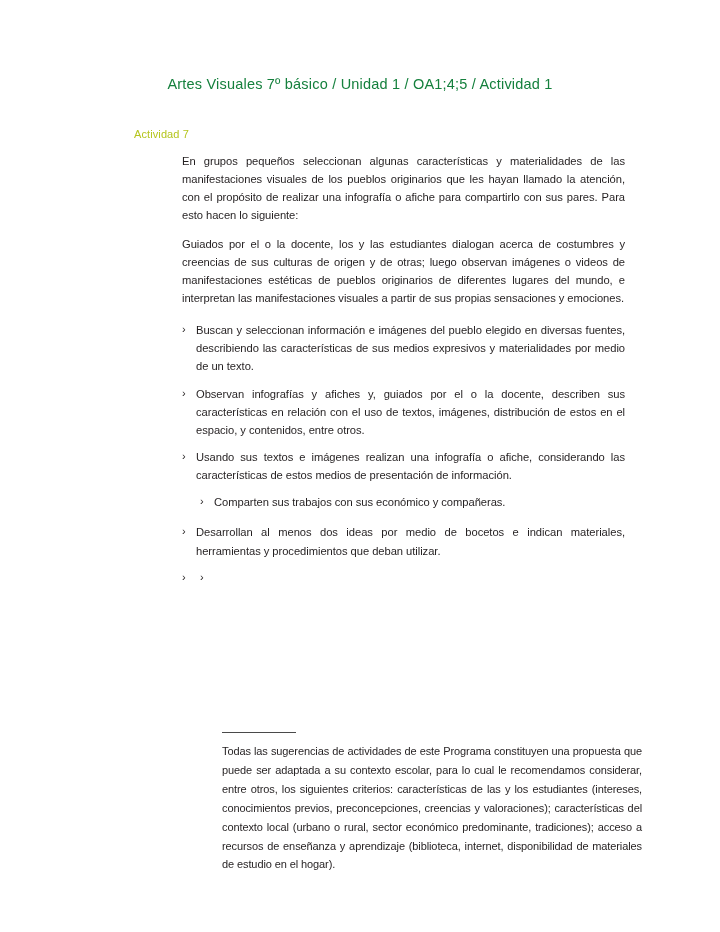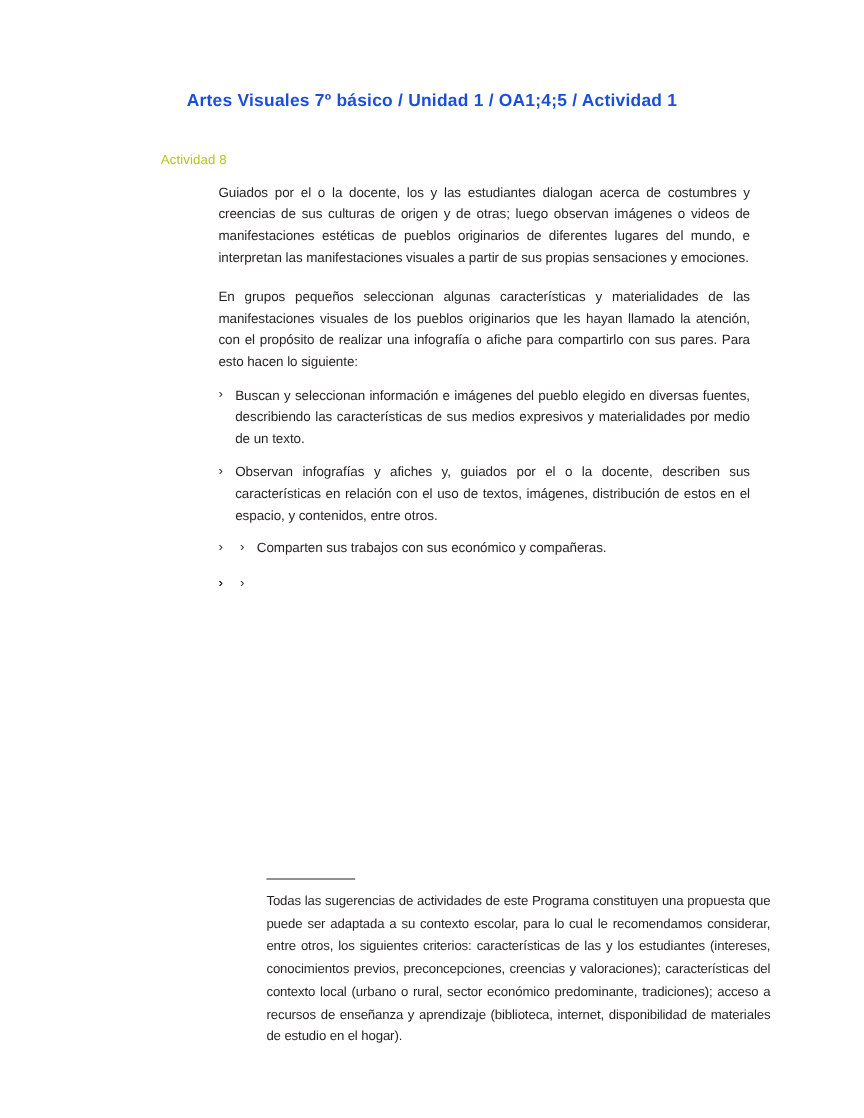--- a/index.html
+++ b/index.html
@@ -22,22 +22,22 @@
     padding: 0;
   }
   .doc-title {
     position: absolute;
     top: 76px;
     left: 0;
     width: 720px;
     text-align: center;
     font-size: 14.5px;
     letter-spacing: 0.2px;
-    color: #1d4ed8;
-    font-weight: 700;
+    color: #15803d;
+    font-weight: 400;
   }
   .activity-label {
     position: absolute;
     top: 128px;
     left: 134px;
     font-size: 11px;
     color: #b5c51d;
     letter-spacing: 0.1px;
   }
   .content {
@@ -105,50 +105,52 @@
     letter-spacing: -0.1px;
   }
 </style>
 </head>
 <body>
 
 <div class="page">
 
   <div class="doc-title">Artes Visuales 7º básico / Unidad 1 / OA1;4;5 / Actividad 1</div>
 
-  <div class="activity-label">Actividad 8</div>
+  <div class="activity-label">Actividad 7</div>
 
   <div class="content">
 
+    <p class="para tight">En grupos pequeños seleccionan algunas características y materialidades de las manifestaciones visuales de los pueblos originarios que les hayan llamado la atención, con el propósito de realizar una infografía o afiche para compartirlo con sus pares. Para esto hacen lo siguiente:</p>
+
     <p class="para">Guiados por el o la docente, los y las estudiantes dialogan acerca de costumbres y creencias de sus culturas de origen y de otras; luego observan imágenes o videos de manifestaciones estéticas de pueblos originarios de diferentes lugares del mundo, e interpretan las manifestaciones visuales a partir de sus propias sensaciones y emociones.</p>
-
-    <p class="para tight">En grupos pequeños seleccionan algunas características y materialidades de las manifestaciones visuales de los pueblos originarios que les hayan llamado la atención, con el propósito de realizar una infografía o afiche para compartirlo con sus pares. Para esto hacen lo siguiente:</p>
 
     <ul class="bullets">
       <li>
         <span class="chev">›</span>
         <span>Buscan y seleccionan información e imágenes del pueblo elegido en diversas fuentes, describiendo las características de sus medios expresivos y materialidades por medio de un texto.</span>
       </li>
       <li>
         <span class="chev">›</span>
         <span>Observan infografías y afiches y, guiados por el o la docente, describen sus características en relación con el uso de textos, imágenes, distribución de estos en el espacio, y contenidos, entre otros.</span>
       </li>
       <li>
         <span class="chev">›</span>
+        <span>Usando sus textos e imágenes realizan una infografía o afiche, considerando las características de estos medios de presentación de información.</span>
       </li>
       <li class="sub">
         <span class="chev">›</span>
         <span>Comparten sus trabajos con sus económico y compañeras.</span>
       </li>
     </ul>
 
 
     <ul class="bullets">
       <li>
         <span class="chev">›</span>
+        <span>Desarrollan al menos dos ideas por medio de bocetos e indican materiales, herramientas y procedimientos que deban utilizar.</span>
       </li>
       <li class="sub">
         <span class="chev">›</span>
       </li>
       <li>
         <span class="chev">›</span>
       </li>
     </ul>
 
   </div>

